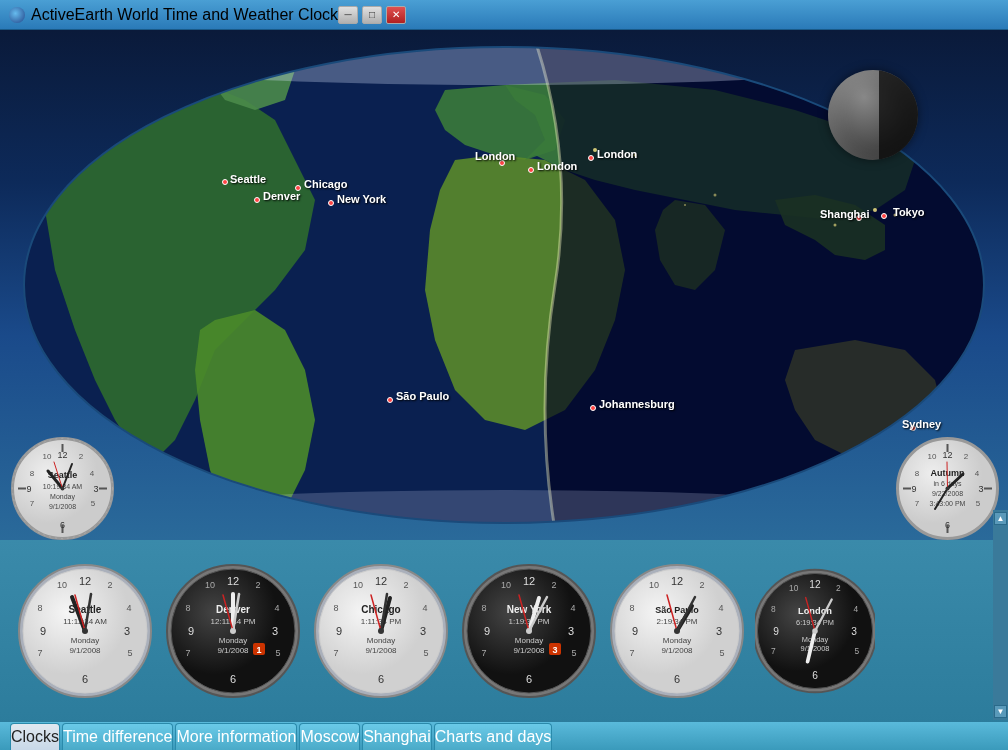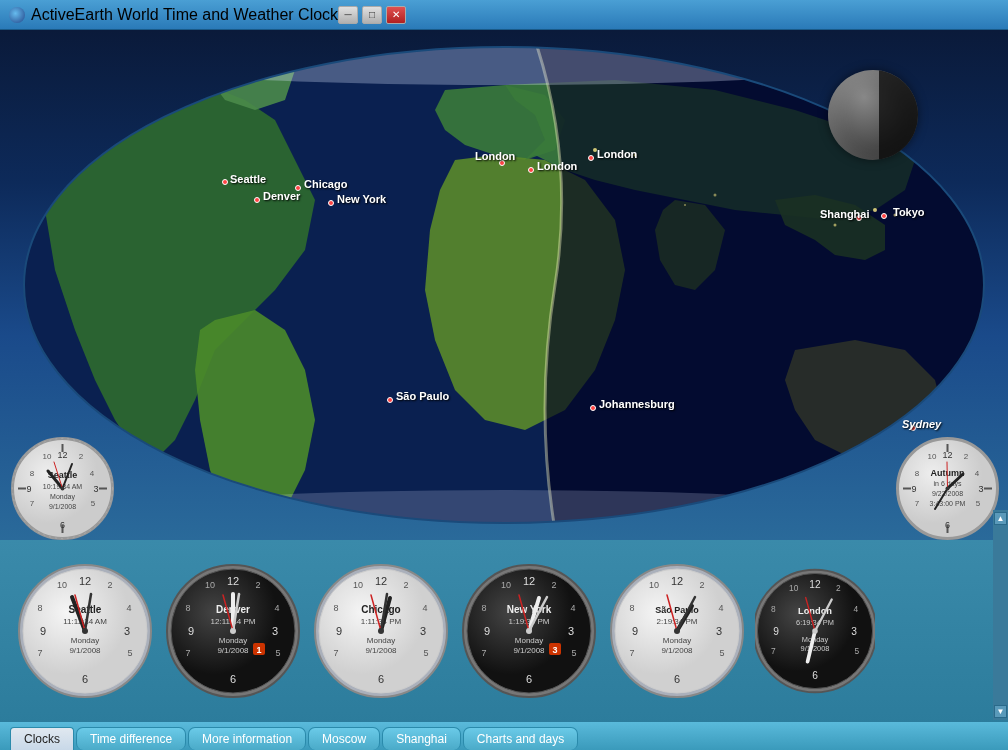--- a/index.html
+++ b/index.html
@@ -127,35 +127,34 @@
     
     #tab-bar {
       height: 28px;
       background: linear-gradient(to bottom, #5abadb, #3a9abb);
       display: flex;
       align-items: flex-end;
       padding: 0 10px;
       gap: 2px;
     }
     .tab {
-      padding: 4px 13px;
-      font-size: 12px;
+      padding: 4px 0;
+      font-size: 16px;
       border-radius: 4px 4px 0 0;
       cursor: pointer;
       border: 1px solid #2a8aab;
       border-bottom: none;
     }
     .tab.active {
       background: linear-gradient(to bottom, #e0e8f0, #c8d8e8);
       color: #222;
     }
     .tab.inactive {
       background: linear-gradient(to bottom, #6acae8, #4aaac8);
       color: white;
-      border-radius: 7px;
     }
 
     
     .clock-container {
       display: flex;
       flex-direction: column;
       align-items: center;
       flex-shrink: 0;
     }
 
@@ -290,21 +289,21 @@
       <div class="city-dot" style="left:869px;top:176px;"></div>
       <div class="city-label" style="left:878px;top:166px;">Tokyo</div>
 
       <div class="city-dot" style="left:578px;top:368px;"></div>
       <div class="city-label" style="left:584px;top:358px;">Johannesburg</div>
 
       <div class="city-dot" style="left:375px;top:360px;"></div>
       <div class="city-label" style="left:381px;top:350px;">São Paulo</div>
 
       <div class="city-dot" style="left:898px;top:388px;"></div>
-      <div class="city-label" style="left:887px;top:378px;font-style:italic;">Sydney</div>
+      <div class="city-label" style="left:887px;top:378px;">Sydney</div>
     </div>
 
     <div style="position:absolute;left:10px;top:406px;width:105px;height:105px;">
       <svg width="105" height="105" viewBox="0 0 105 105">
 
         <circle cx="52.5" cy="52.5" r="50" fill="url(#clockGradLight)" stroke="#999" stroke-width="3"></circle>
         <circle cx="52.5" cy="52.5" r="50" fill="none" stroke="#bbb" stroke-width="1" stroke-dasharray="2,4" opacity="0.5"></circle>
         <defs>
           <radialGradient id="clockGradLight" cx="35%" cy="35%">
             <stop offset="0%" stop-color="#eeeeee"></stop>

